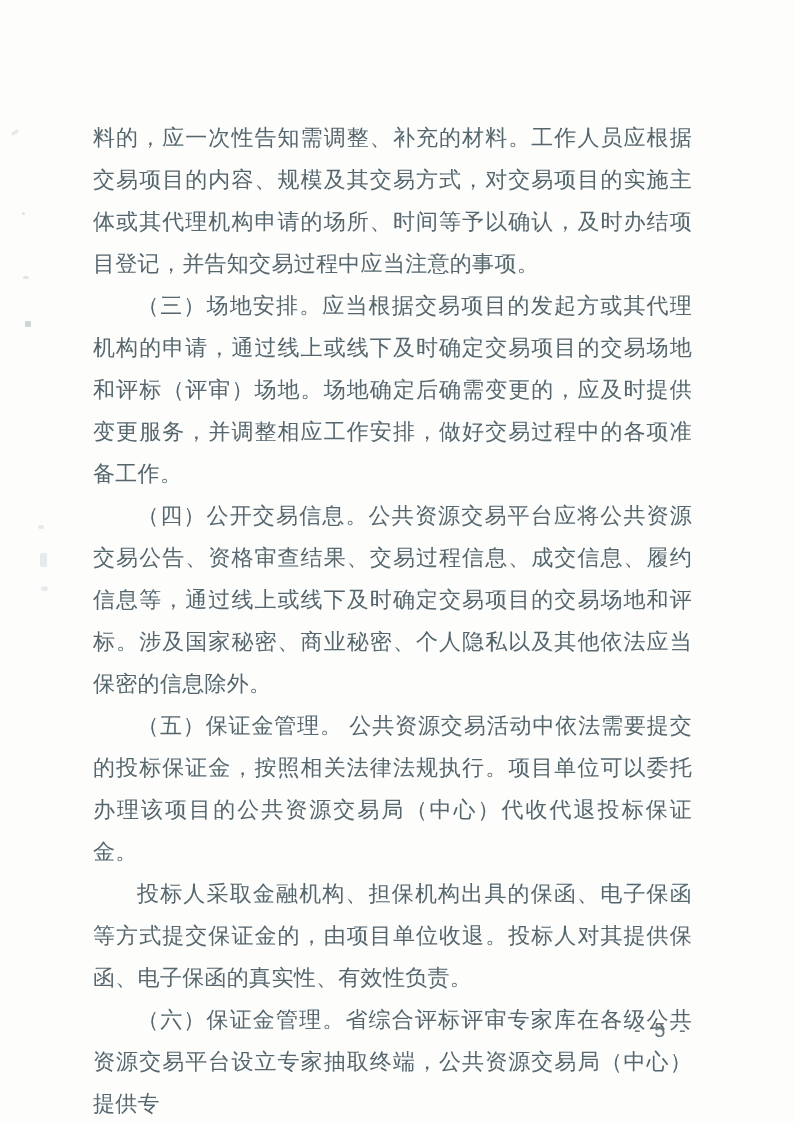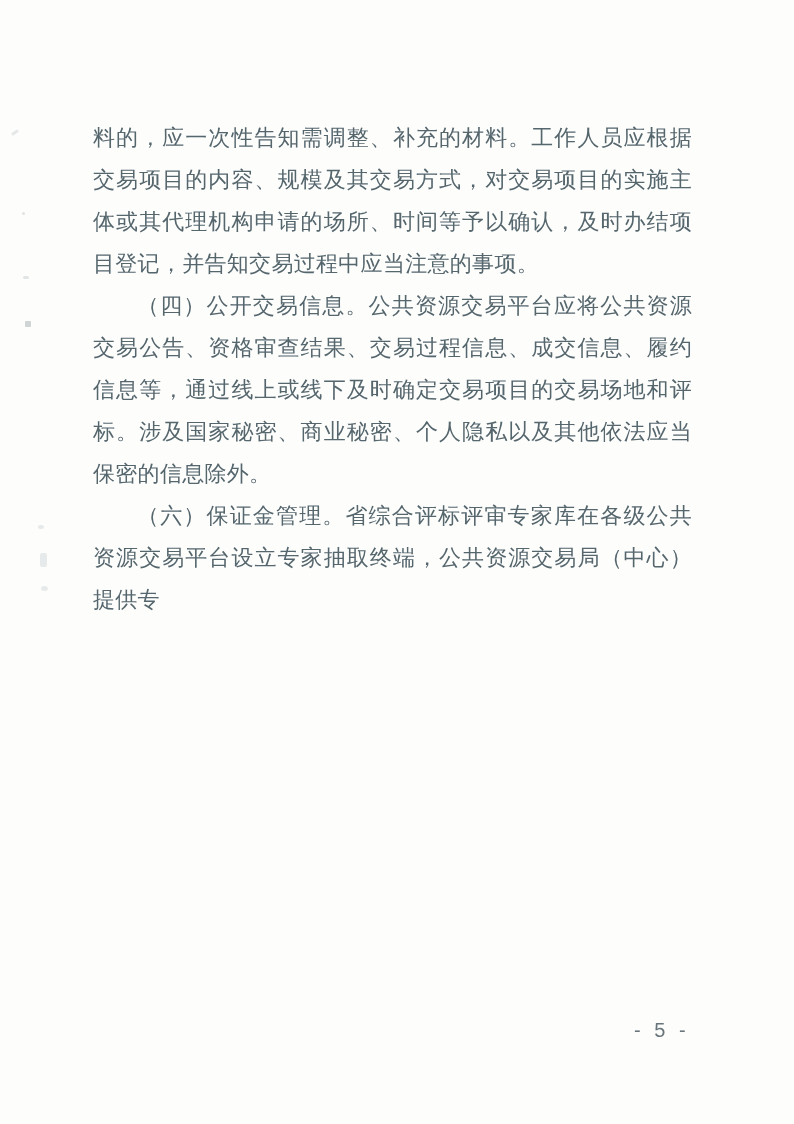--- a/index.html
+++ b/index.html
@@ -59,21 +59,24 @@
   .speck.s6 { left: 40px; top: 553px; width: 7px;  height: 14px; opacity: 0.16; border-radius: 2px; }
   .speck.s7 { left: 41px; top: 586px; width: 7px;  height: 5px; opacity: 0.16; }
 </style>
 </head>
 <body>
 
 <div class="page">
 
   <div class="content">
     <p class="para">料的，应一次性告知需调整、补充的材料。工作人员应根据交易项目的内容、规模及其交易方式，对交易项目的实施主体或其代理机构申请的场所、时间等予以确认，及时办结项目登记，并告知交易过程中应当注意的事项。</p>
+    <p class="para indent">（三）场地安排。应当根据交易项目的发起方或其代理机构的申请，通过线上或线下及时确定交易项目的交易场地和评标（评审）场地。场地确定后确需变更的，应及时提供变更服务，并调整相应工作安排，做好交易过程中的各项准备工作。</p>
     <p class="para indent">（四）公开交易信息。公共资源交易平台应将公共资源交易公告、资格审查结果、交易过程信息、成交信息、履约信息等，通过线上或线下及时确定交易项目的交易场地和评标。涉及国家秘密、商业秘密、个人隐私以及其他依法应当保密的信息除外。</p>
+    <p class="para indent">（五）保证金管理。 公共资源交易活动中依法需要提交的投标保证金，按照相关法律法规执行。项目单位可以委托办理该项目的公共资源交易局（中心）代收代退投标保证金。</p>
+    <p class="para indent">投标人采取金融机构、担保机构出具的保函、电子保函等方式提交保证金的，由项目单位收退。投标人对其提供保函、电子保函的真实性、有效性负责。</p>
     <p class="para indent">（六）保证金管理。省综合评标评审专家库在各级公共资源交易平台设立专家抽取终端，公共资源交易局（中心）提供专</p>
   </div>
 
   <div class="page-number">- 5 -</div>
 
   <div class="speck s1"></div>
   <div class="speck s2"></div>
   <div class="speck s3"></div>
   <div class="speck s4"></div>
   <div class="speck s5"></div>

